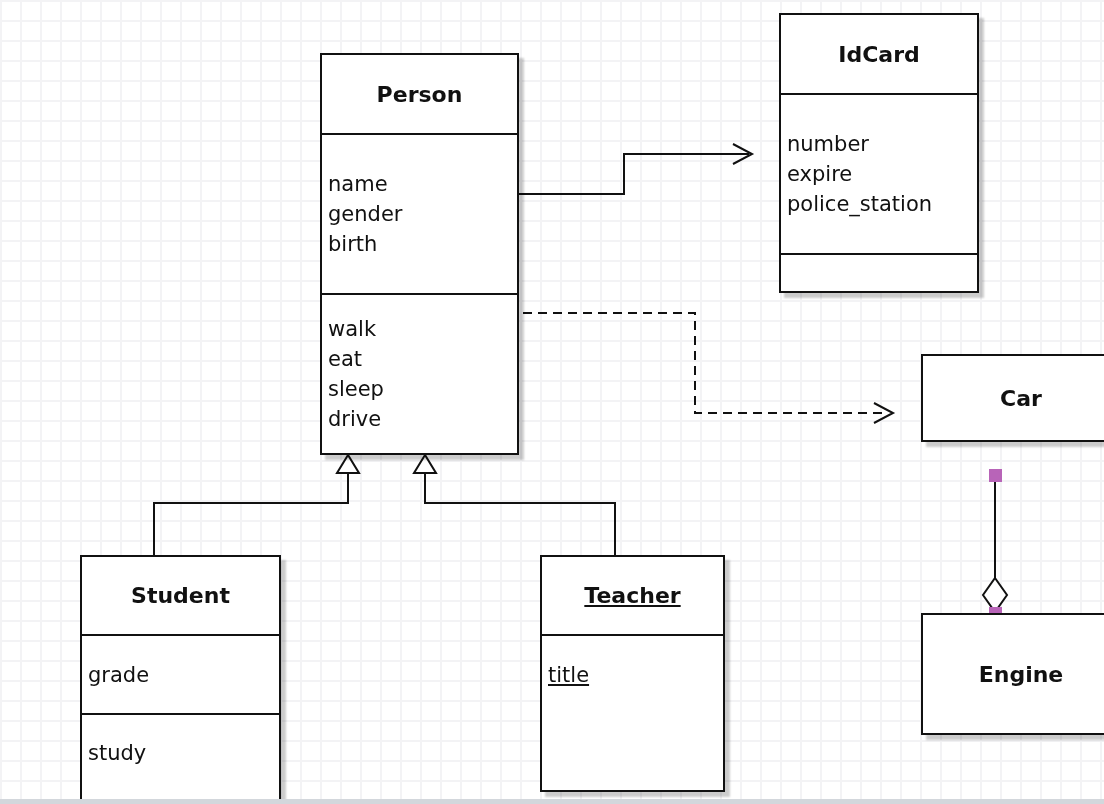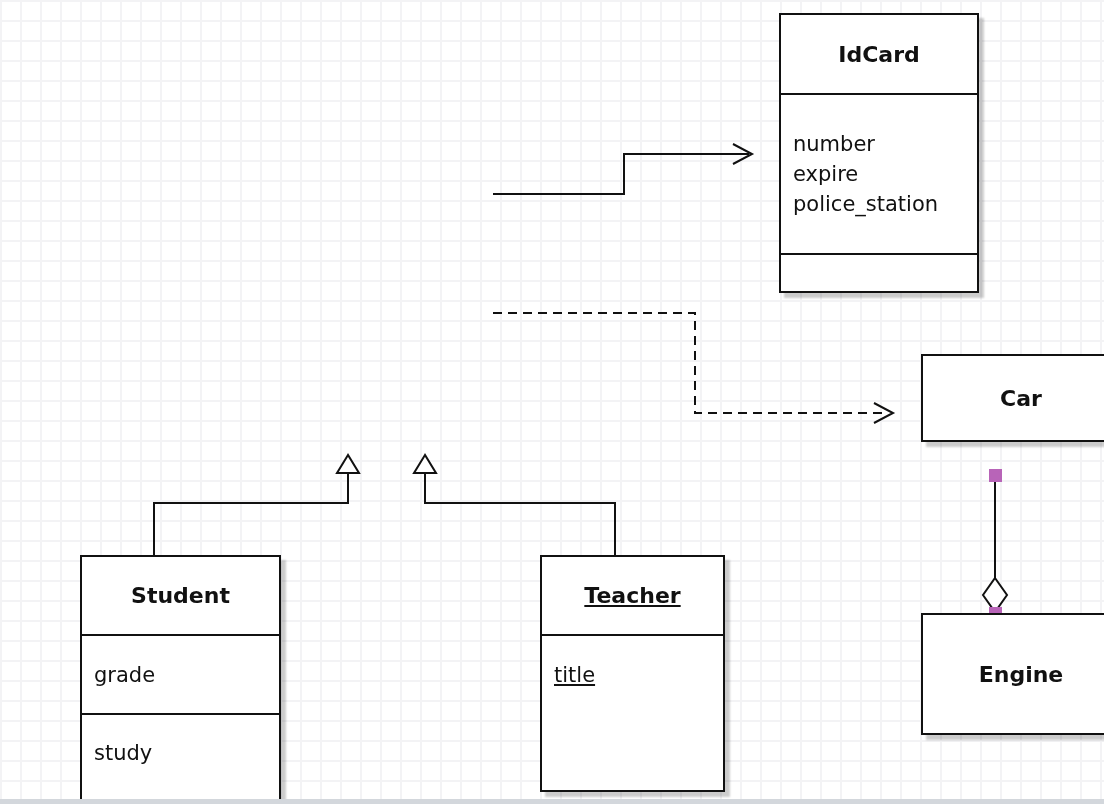--- a/index.html
+++ b/index.html
@@ -23,21 +23,21 @@
     color:#111;
     margin-left:26px;
   }
   .cls-title{
     display:flex;align-items:center;justify-content:center;
     font-weight:bold;font-size:22px;box-sizing:border-box;
   }
   .cls-sec{
     border-top:2px solid #111;box-sizing:border-box;
     display:flex;flex-direction:column;justify-content:center;
-    padding-left:12px;font-size:21px;line-height:30px;
+    padding-left:6px;font-size:21px;line-height:30px;
   }
   
   .person {left:294px;top:53px;width:199px;height:402px;}
   .person  .cls-title{height:78px}.person  .sec-a{height:160px}.person  .sec-m{height:160px}
   .idcard {left:753px;top:13px;width:200px;height:280px;}
   .idcard  .cls-title{height:78px}.idcard  .sec-a{height:160px}.idcard  .sec-m{height:38px}
   .student{left:54px;top:555px;width:201px;height:267px;}
   .teacher{left:514px;top:555px;width:185px;height:237px;text-decoration:underline;}
   .student .cls-title,.teacher .cls-title{height:77px}
   .student .sec-a,.teacher .sec-a{height:79px}
@@ -78,20 +78,34 @@
     </g>
 
     <g>
       <path d="M995,475 V580" fill="none" stroke="#111" stroke-width="2" shape-rendering="crispEdges"></path>
       <polygon points="995,578 1007,595 995,612 983,595" fill="#ffffff" stroke="#111" stroke-width="2"></polygon>
       <rect x="989" y="469" width="13" height="13" fill="#b864b8"></rect>
       <rect x="989" y="607" width="13" height="13" fill="#b864b8"></rect>
     </g>
   </svg>
 
+  <div class="uml-class person">
+    <div class="cls-title">Person</div>
+    <div class="cls-sec sec-a">
+        <div>name</div>
+        <div>gender</div>
+        <div>birth</div>
+      </div>
+    <div class="cls-sec sec-m">
+        <div>walk</div>
+        <div>eat</div>
+        <div>sleep</div>
+        <div>drive</div>
+      </div>
+  </div>
 
   <div class="uml-class idcard">
     <div class="cls-title">IdCard</div>
     <div class="cls-sec sec-a">
         <div>number</div>
         <div>expire</div>
         <div>police_station</div>
       </div>
     <div class="cls-sec sec-m"></div>
   </div>

